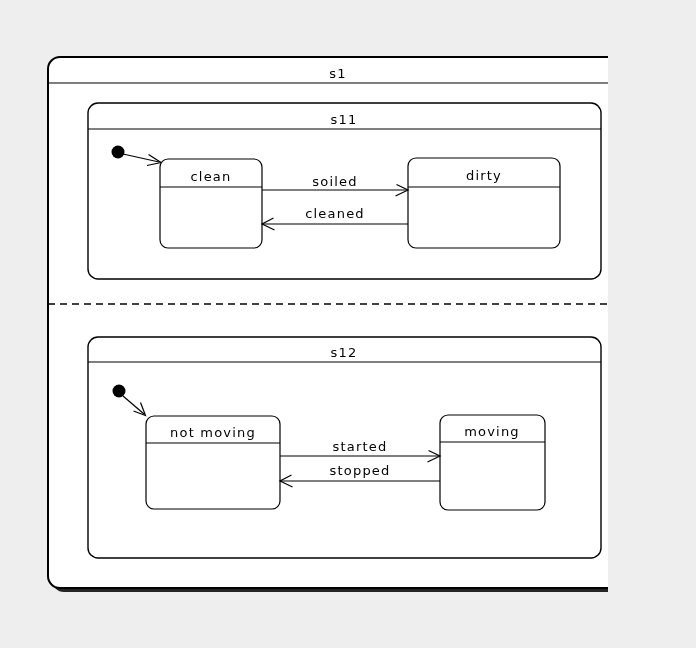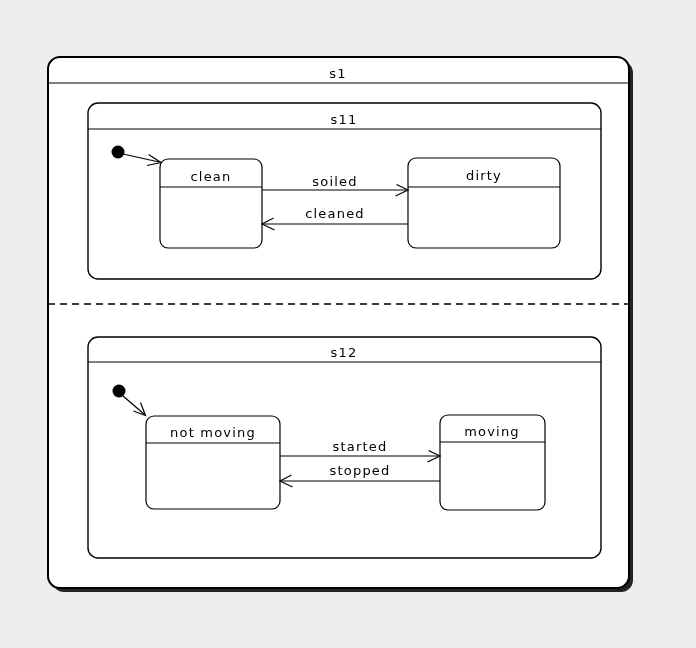--- a/index.html
+++ b/index.html
@@ -3,21 +3,21 @@
 <meta charset="utf-8">
 <style>
   html, body {
     margin: 0;
     padding: 0;
     background: #eeeeee;
     font-family: "DejaVu Sans", sans-serif;
   }
   .stage {
     position: relative;
-    width: 696px;
+    width: 608px;
     height: 648px;
     background: #eeeeee;
     overflow: hidden;
   }
   svg text {
     font-family: "DejaVu Sans", sans-serif;
     font-size: 13px;
     fill: #000000;
     letter-spacing: 1.2px;
     text-anchor: middle;

